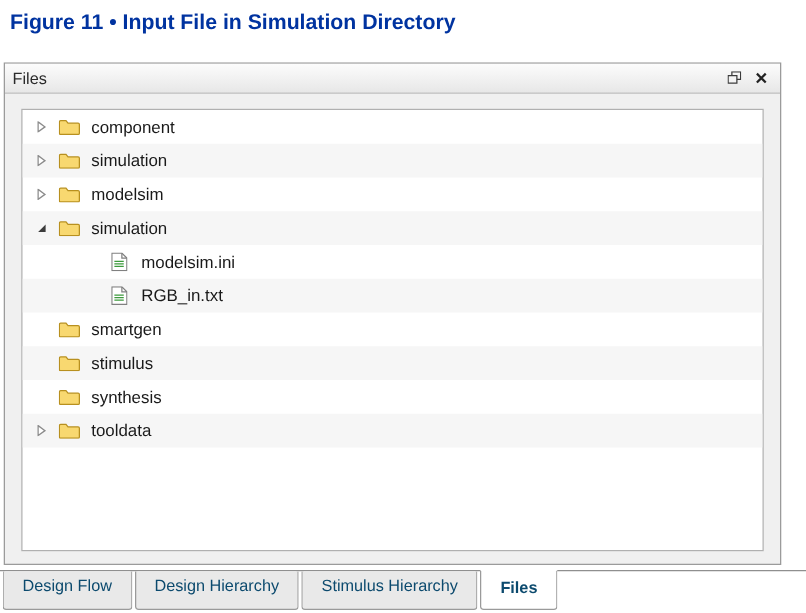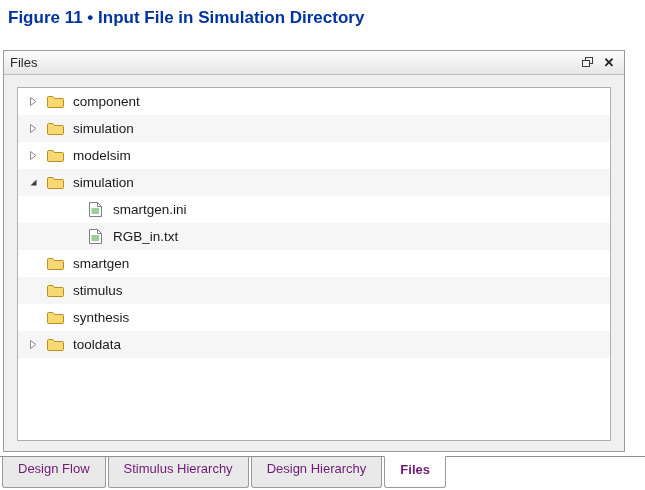--- a/index.html
+++ b/index.html
@@ -50,21 +50,21 @@
   .row.level1{padding-left:63px;}
   
   .tabbar{
     position:absolute;top:456px;left:0;right:0;height:32px;
     border-top:1px solid #8f8f8f;display:flex;padding-left:2px;
     background:#ffffff;box-sizing:border-box;
   }
   .tab{
     border:1px solid #9a9a9a;border-top:none;background:#e9e9e9;
     font-size:13px;padding:4px 15px 5px 15px;margin-right:2px;
-    border-radius:0 0 3px 3px;color:#701a75;
+    border-radius:0 0 3px 3px;color:#0c4a6e;
   }
   .tab.active{
     background:#ffffff;margin-top:-1px;border-top:1px solid #ffffff;
     font-weight:bold;padding-top:5px;
   }
 </style>
 </head>
 <body>
 
 <div class="caption">Figure 11 • Input File in Simulation Directory</div>
@@ -136,21 +136,21 @@
         <span class="lbl">simulation</span>
       </div>
       <div class="row level1">
         <span class="icon">
           <svg width="13" height="15" viewBox="0 0 13 15">
             <path d="M0.5 0.5 H8.5 L12.5 4.5 V14.5 H0.5 Z" fill="#ffffff" stroke="#808080"></path>
             <path d="M8.5 0.5 V4.5 H12.5" fill="none" stroke="#808080"></path>
             <path d="M2.5 7 H10 M2.5 9 H10 M2.5 11 H10" stroke="#3C9A3C" stroke-width="1"></path>
           </svg>
         </span>
-        <span class="lbl">smartgen.ini</span>
+        <span class="lbl">modelsim.ini</span>
       </div>
       <div class="row level1">
         <span class="icon">
           <svg width="13" height="15" viewBox="0 0 13 15">
             <path d="M0.5 0.5 H8.5 L12.5 4.5 V14.5 H0.5 Z" fill="#ffffff" stroke="#808080"></path>
             <path d="M8.5 0.5 V4.5 H12.5" fill="none" stroke="#808080"></path>
             <path d="M2.5 7 H10 M2.5 9 H10 M2.5 11 H10" stroke="#3C9A3C" stroke-width="1"></path>
           </svg>
         </span>
         <span class="lbl">RGB_in.txt</span>
@@ -193,16 +193,16 @@
             <path d="M0.5 2.5 C0.5 1.9 1 1.5 1.5 1.5 H5.8 L7.4 3.5 H15.5 C16.1 3.5 16.5 3.9 16.5 4.5 V11.5 C16.5 12.1 16.1 12.5 15.5 12.5 H1.5 C0.9 12.5 0.5 12.1 0.5 11.5 Z" fill="#F8D870" stroke="#B8901F"></path>
           </svg>
         </span>
         <span class="lbl">tooldata</span>
       </div>
     </div>
 </div>
 
 <div class="tabbar" id="tabs">
     <div class="tab">Design Flow</div>
+    <div class="tab">Design Hierarchy</div>
     <div class="tab">Stimulus Hierarchy</div>
-    <div class="tab">Design Hierarchy</div>
     <div class="tab active">Files</div>
   </div>
 
 </body></html>

